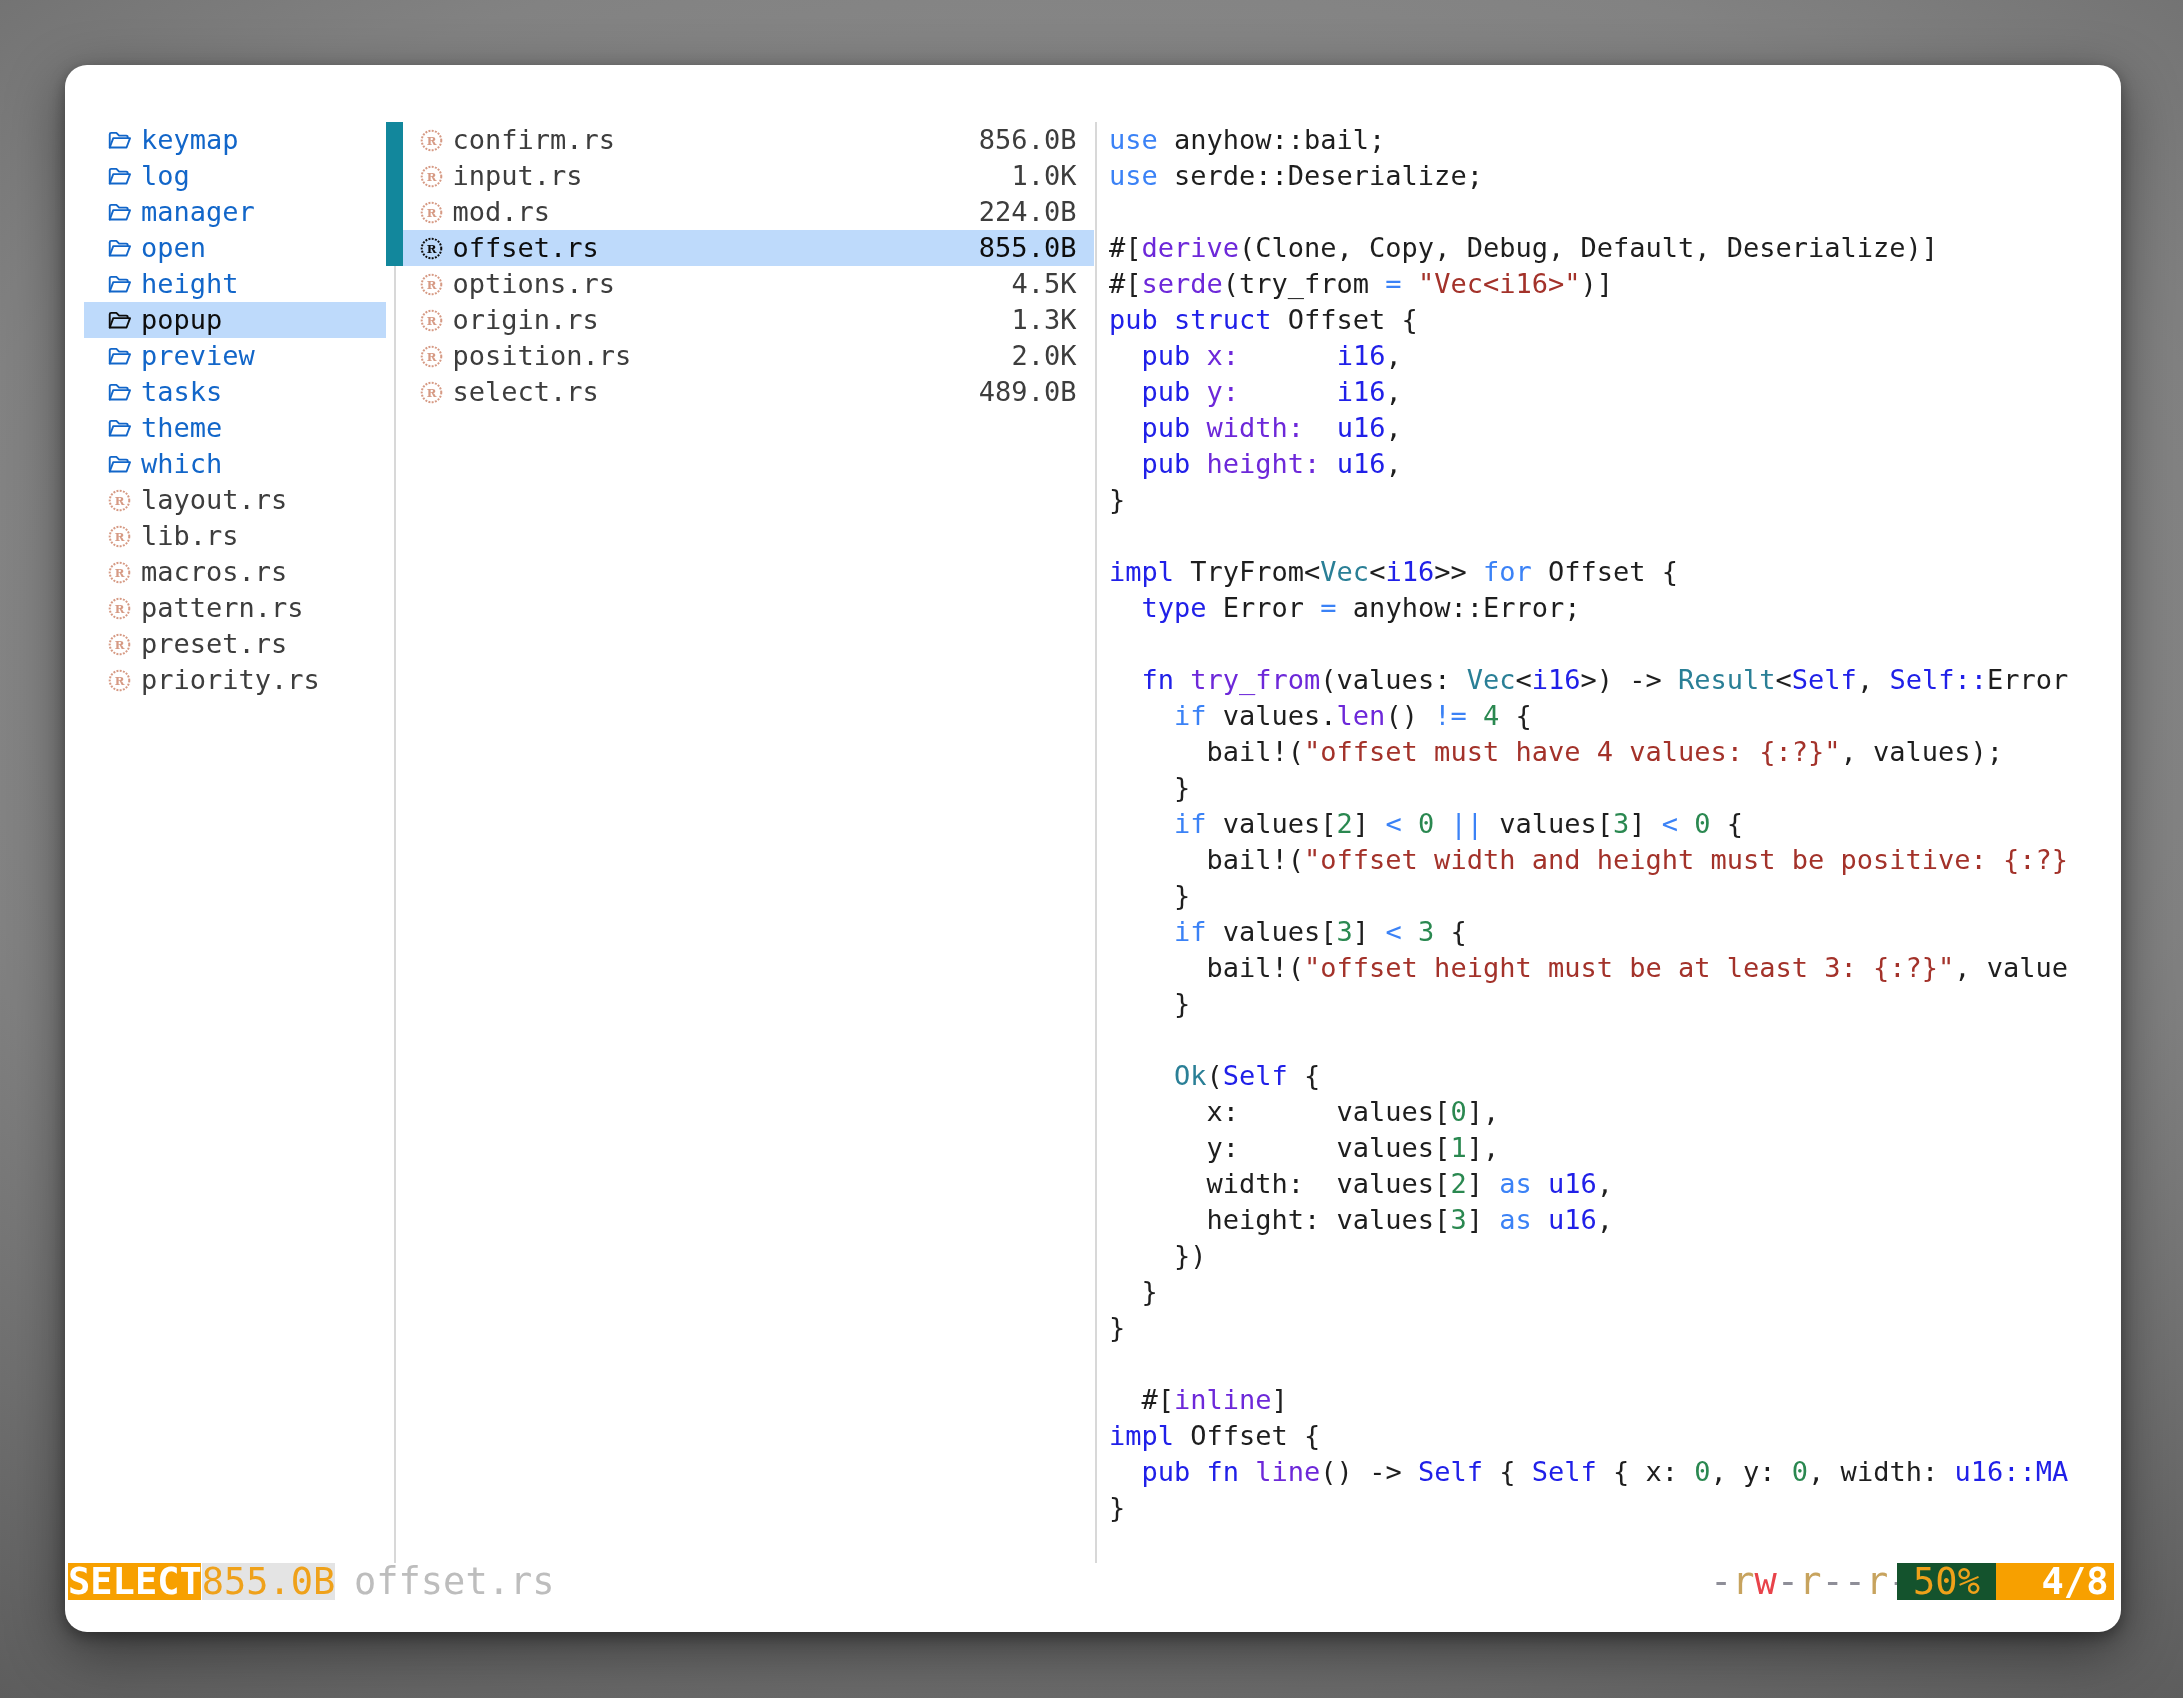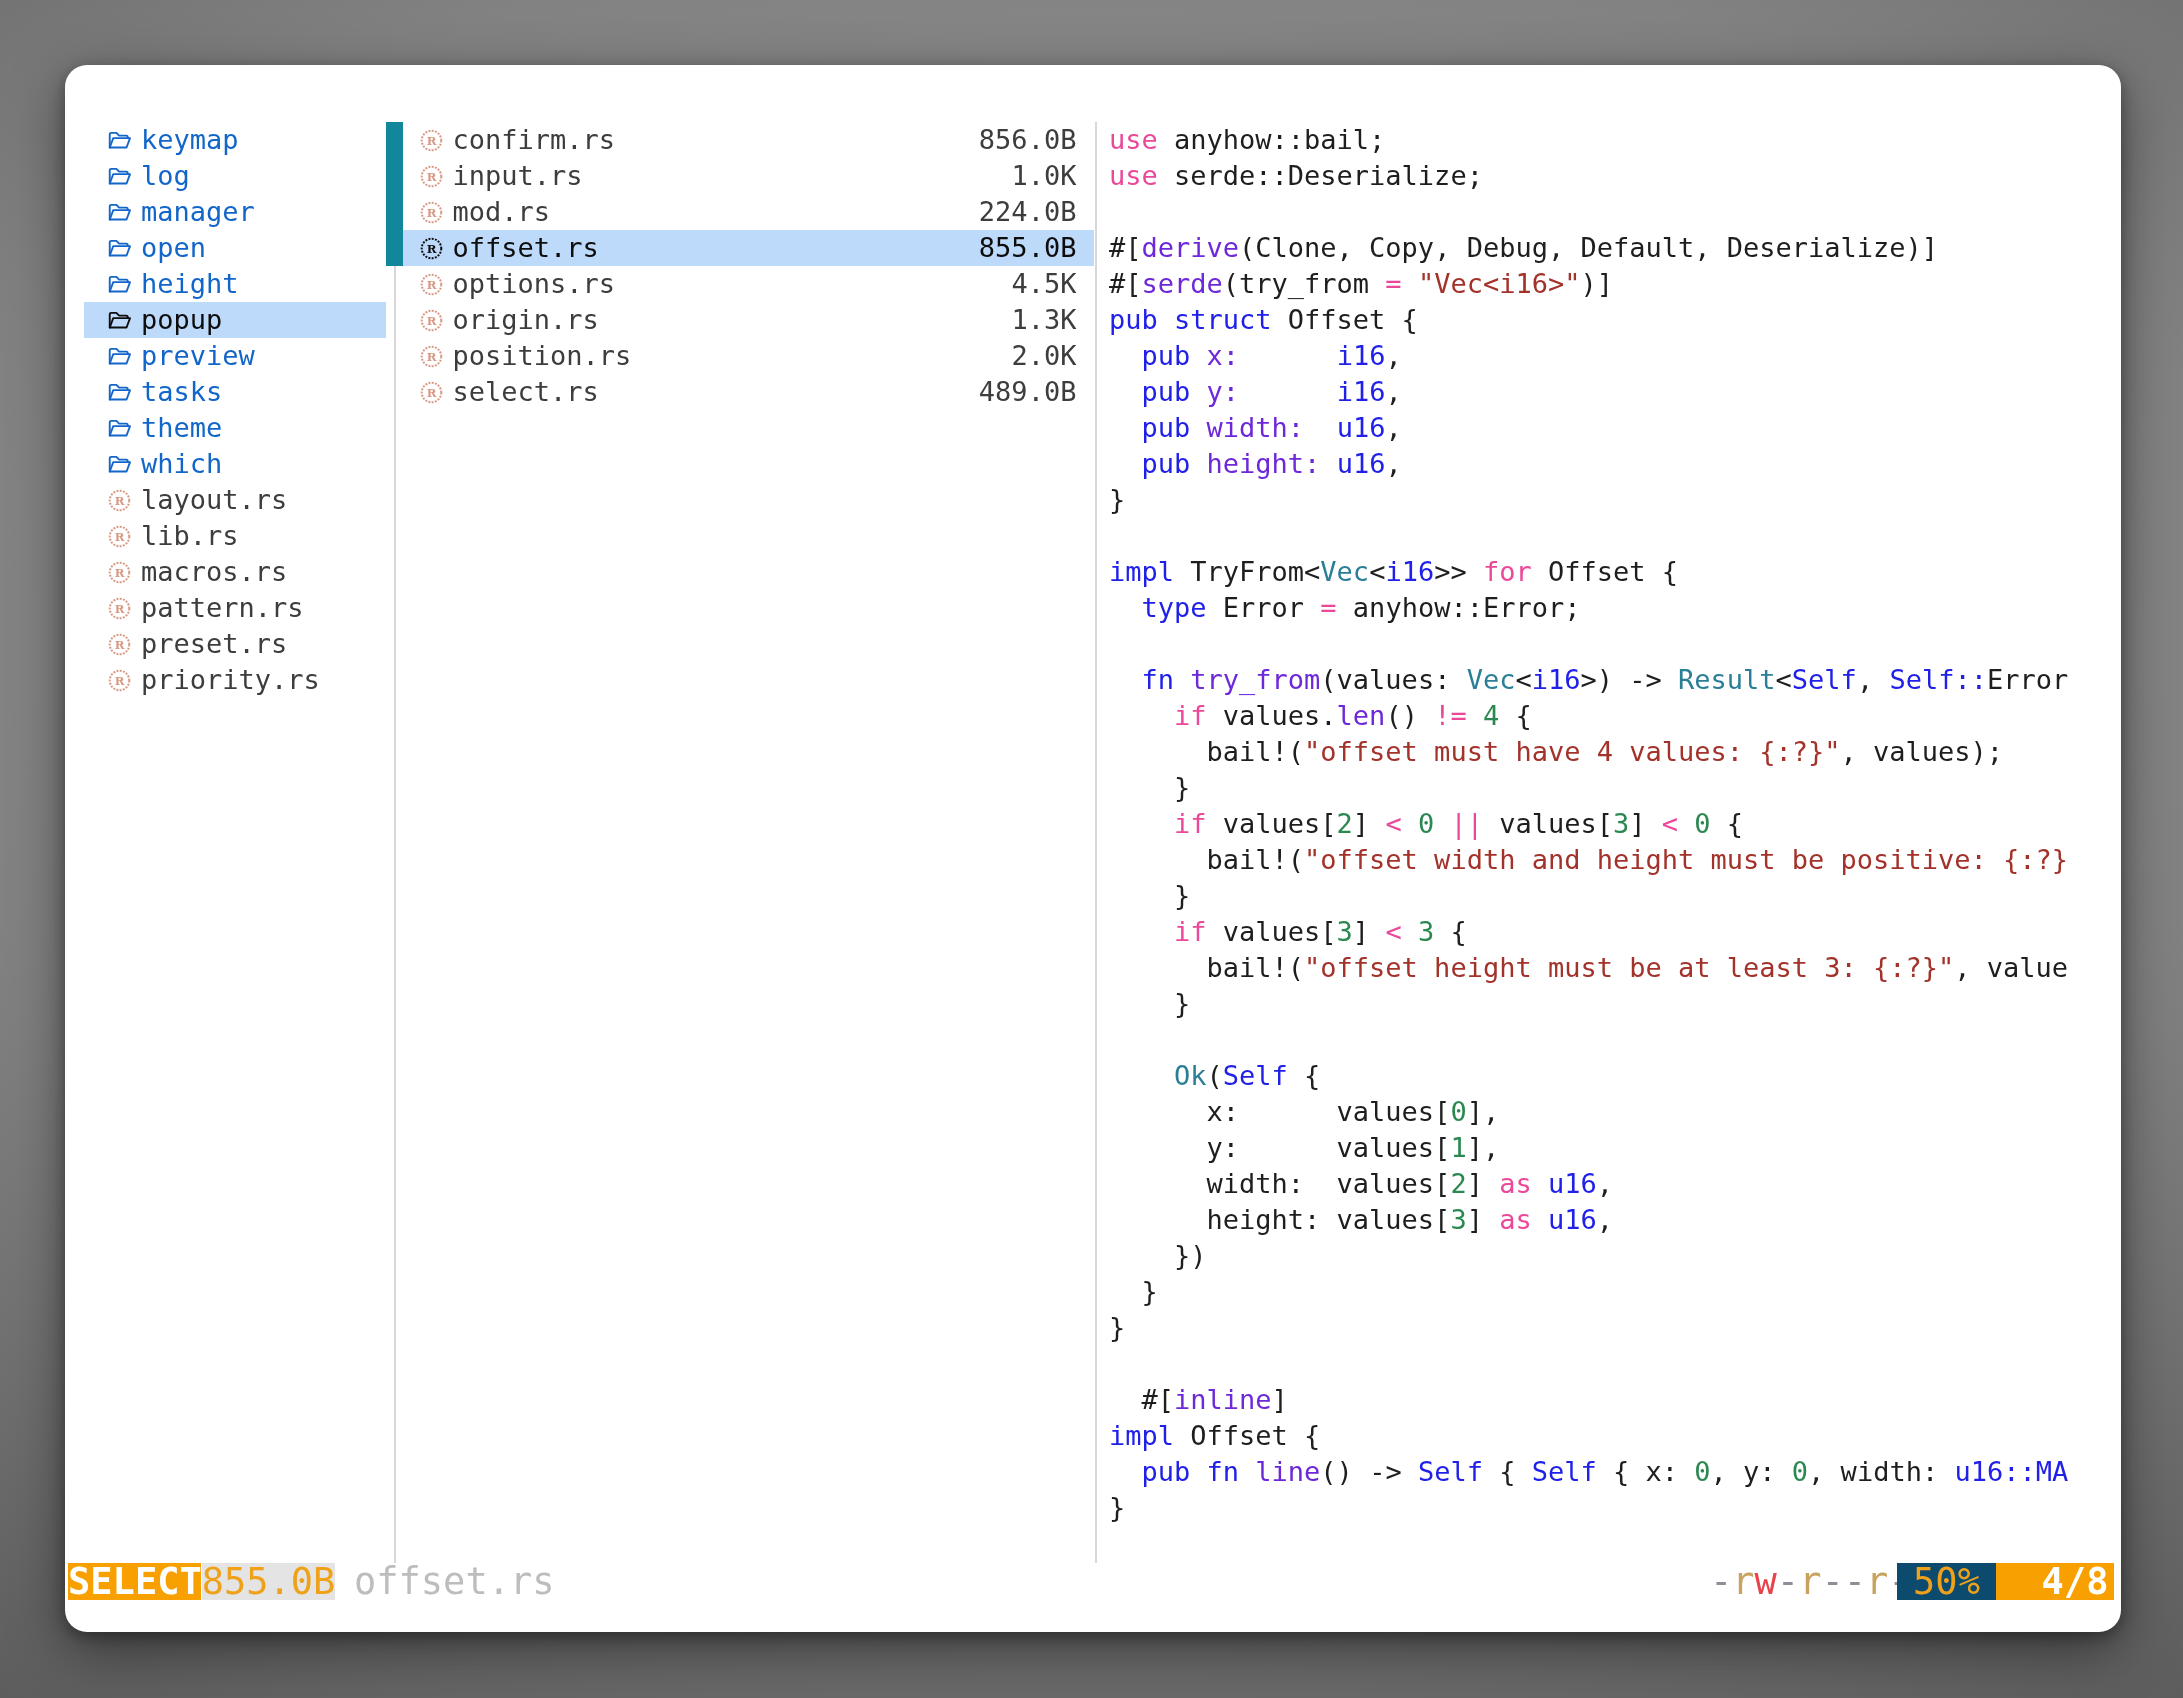--- a/index.html
+++ b/index.html
@@ -31,31 +31,31 @@
   .row.selected { background:#bedafb; color:#0d0d0d !important; }
   .row.selected .icon { color:#0d0d0d !important; }
 
   .filelist { left:337px; width:692px; }
   .filelist .row { padding:0 17.6px 0 17px; gap:8.4px; color:#3d3d3d; }
   .filelist .row .icon { color:#d69a84; }
   .filelist .size { margin-left:auto; }
 
   .code { left:1044px; width:1012px; height:1441px; overflow:hidden; color:#1e1e1e; }
   .code .line { height:36px; white-space:pre; }
-  .c-p{color:#1e1e1e} .c-k{color:#2020e8} .c-m{color:#ec4899}
+  .c-p{color:#1e1e1e} .c-k{color:#2020e8} .c-m{color:#3b82f6}
   .c-o{color:#6d28d9} .c-t{color:#2a7f96} .c-s{color:#a3322a} .c-n{color:#2a8850}
 
   .statusbar { position:absolute; left:0; top:1498px; width:2056px; height:37px; font-size:37px; }
   .badge { position:absolute; height:37px; display:flex; align-items:center; justify-content:center; }
   .badge.mode   { left:3.4px;    width:133px; background:#f7a000; color:#ffffff; font-weight:bold; }
   .badge.fsize  { left:137px;  width:133px; background:#e4e4e4; color:#efa11a; }
   .fname        { position:absolute; left:289px; height:37px; display:flex; align-items:center; color:#bdbdbd; }
   .perms        { position:absolute; left:1645px; height:37px; display:flex; align-items:center; letter-spacing:0; }
   .pd{color:#8e8e98} .pr{color:#c7a35e} .pw{color:#e8434a}
-  .badge.pct    { left:1832px; width:99px; background:#0c4a6e; color:#efa11a; }
+  .badge.pct    { left:1832px; width:99px; background:#14532d; color:#efa11a; }
   .badge.pos    { left:1931px; width:118px; background:#f7a000; color:#ffffff; font-weight:bold;padding-left:40px; }
 </style>
 </head>
 <body>
 
 <div class="screen">
   <div class="window">
     <div class="divider d1"></div>
     <div class="divider d2"></div>
     <div class="scrollbar" id="filelist-scrollbar" style="height: 144px;"></div>

